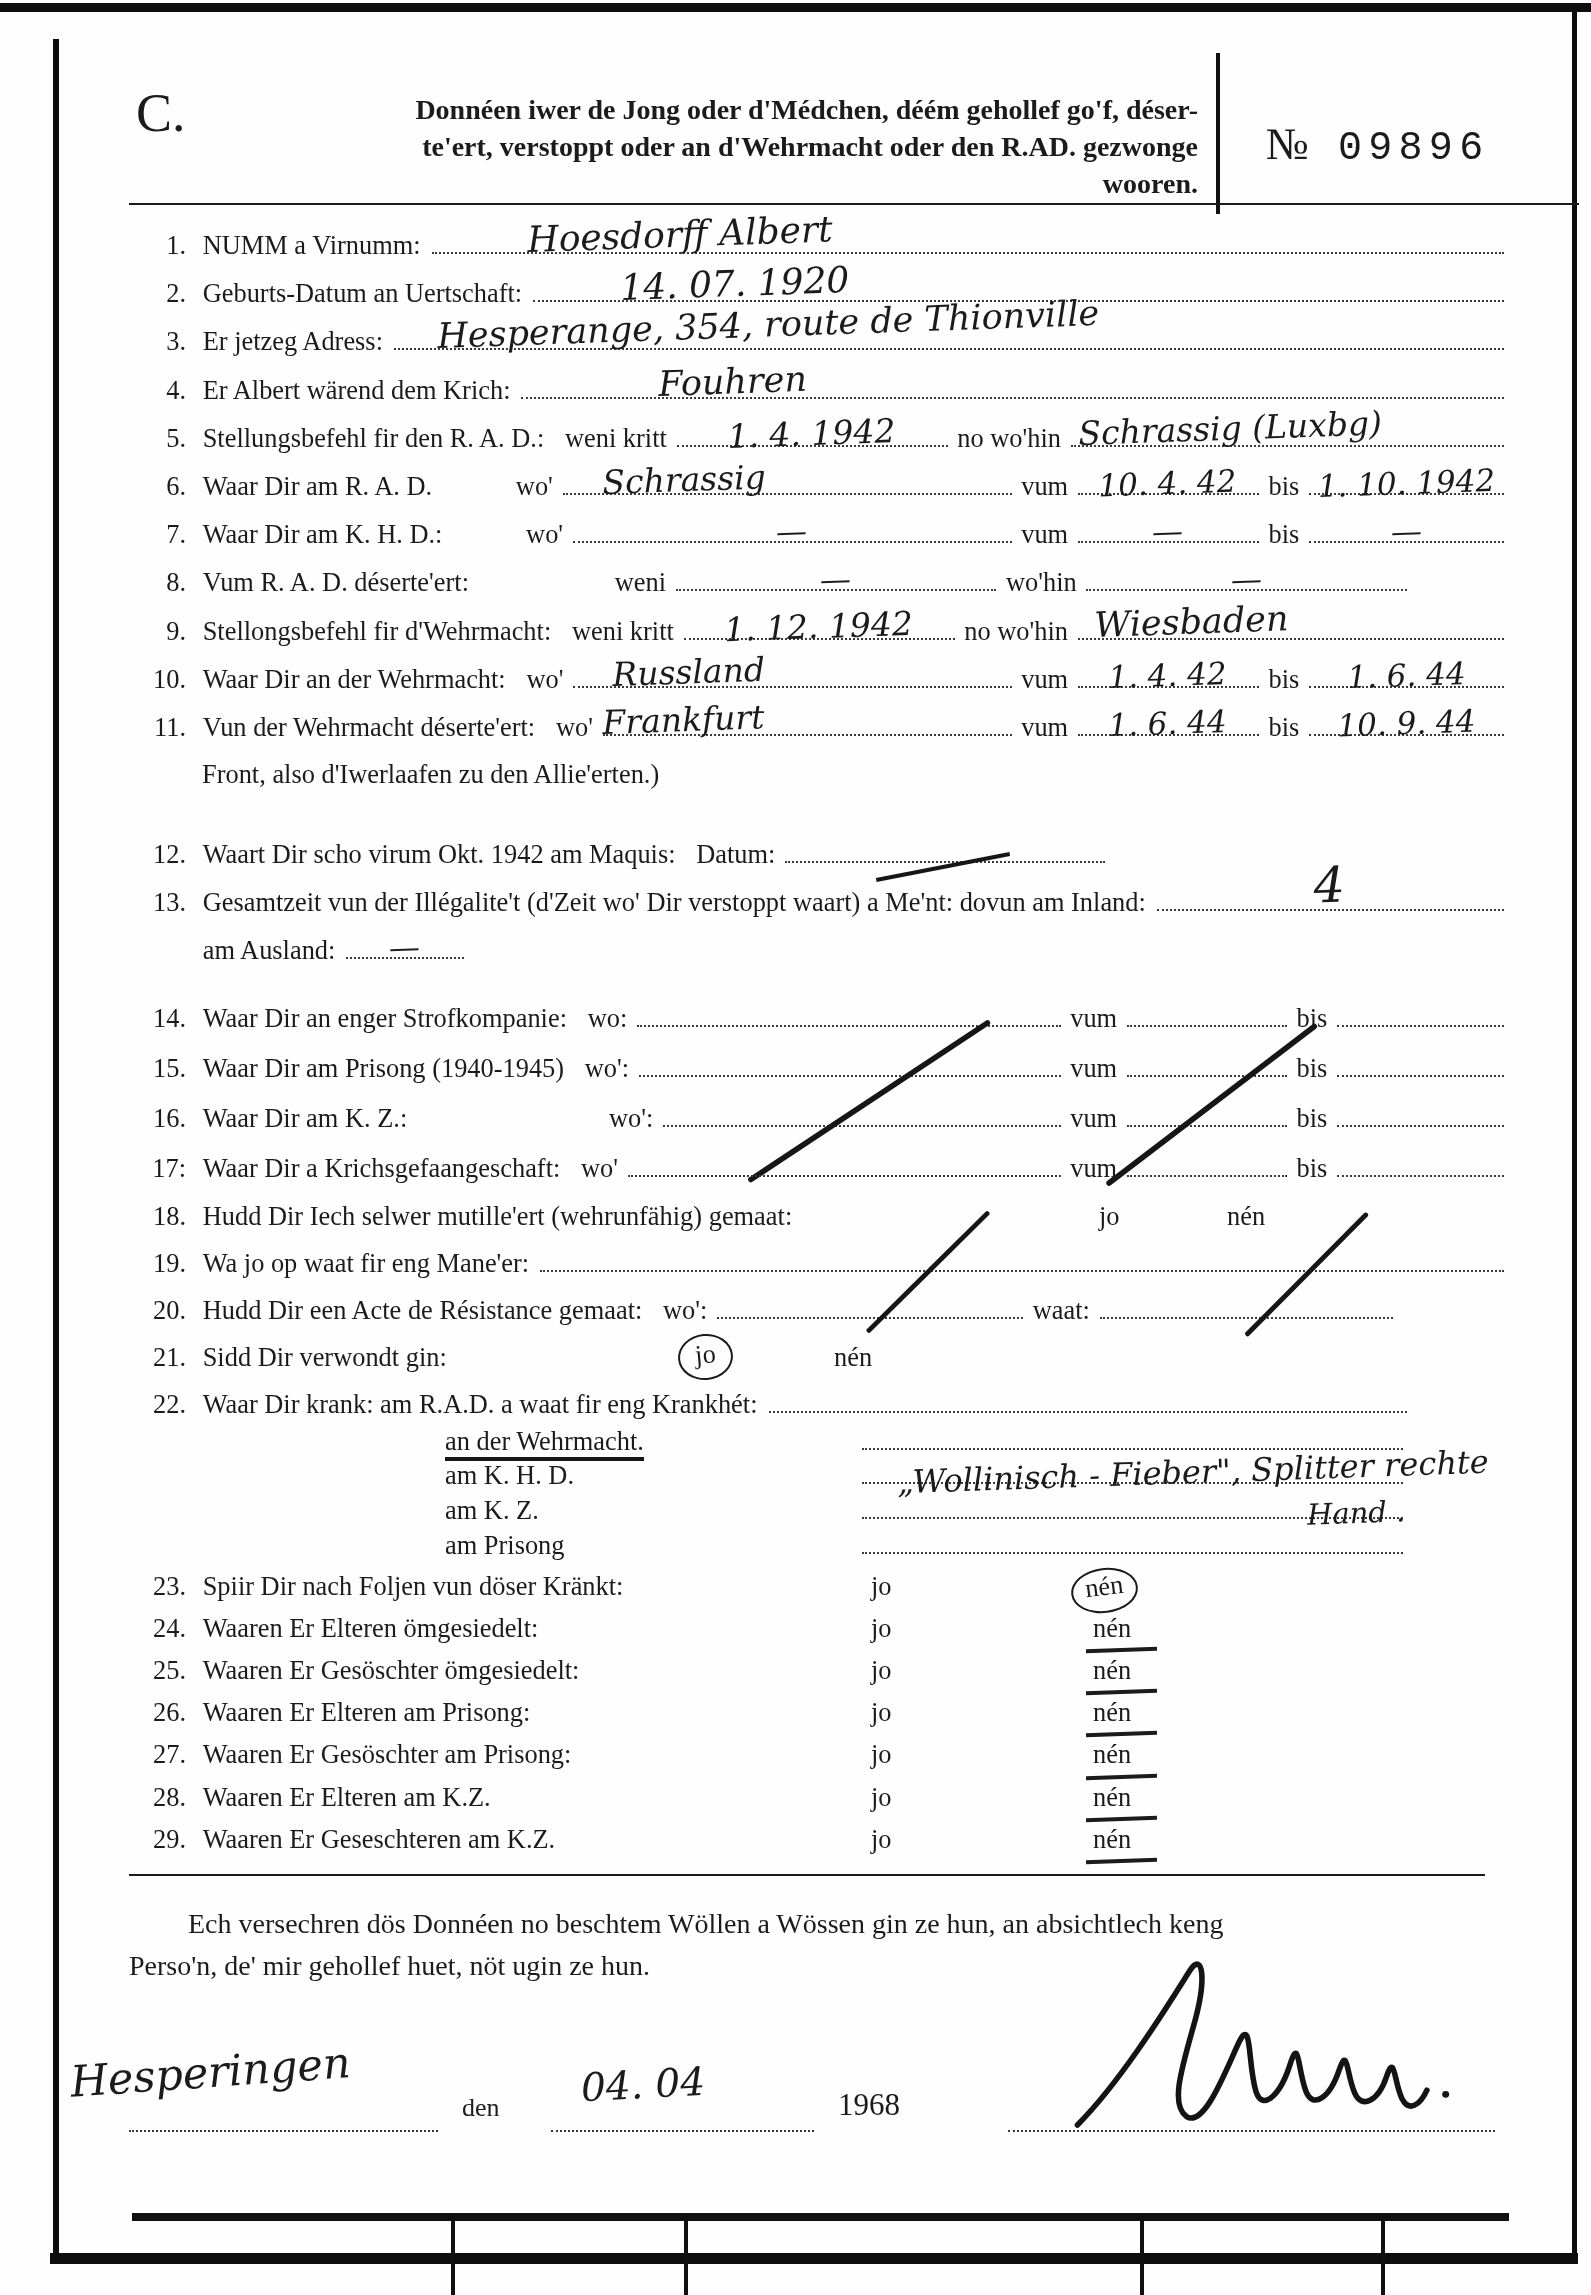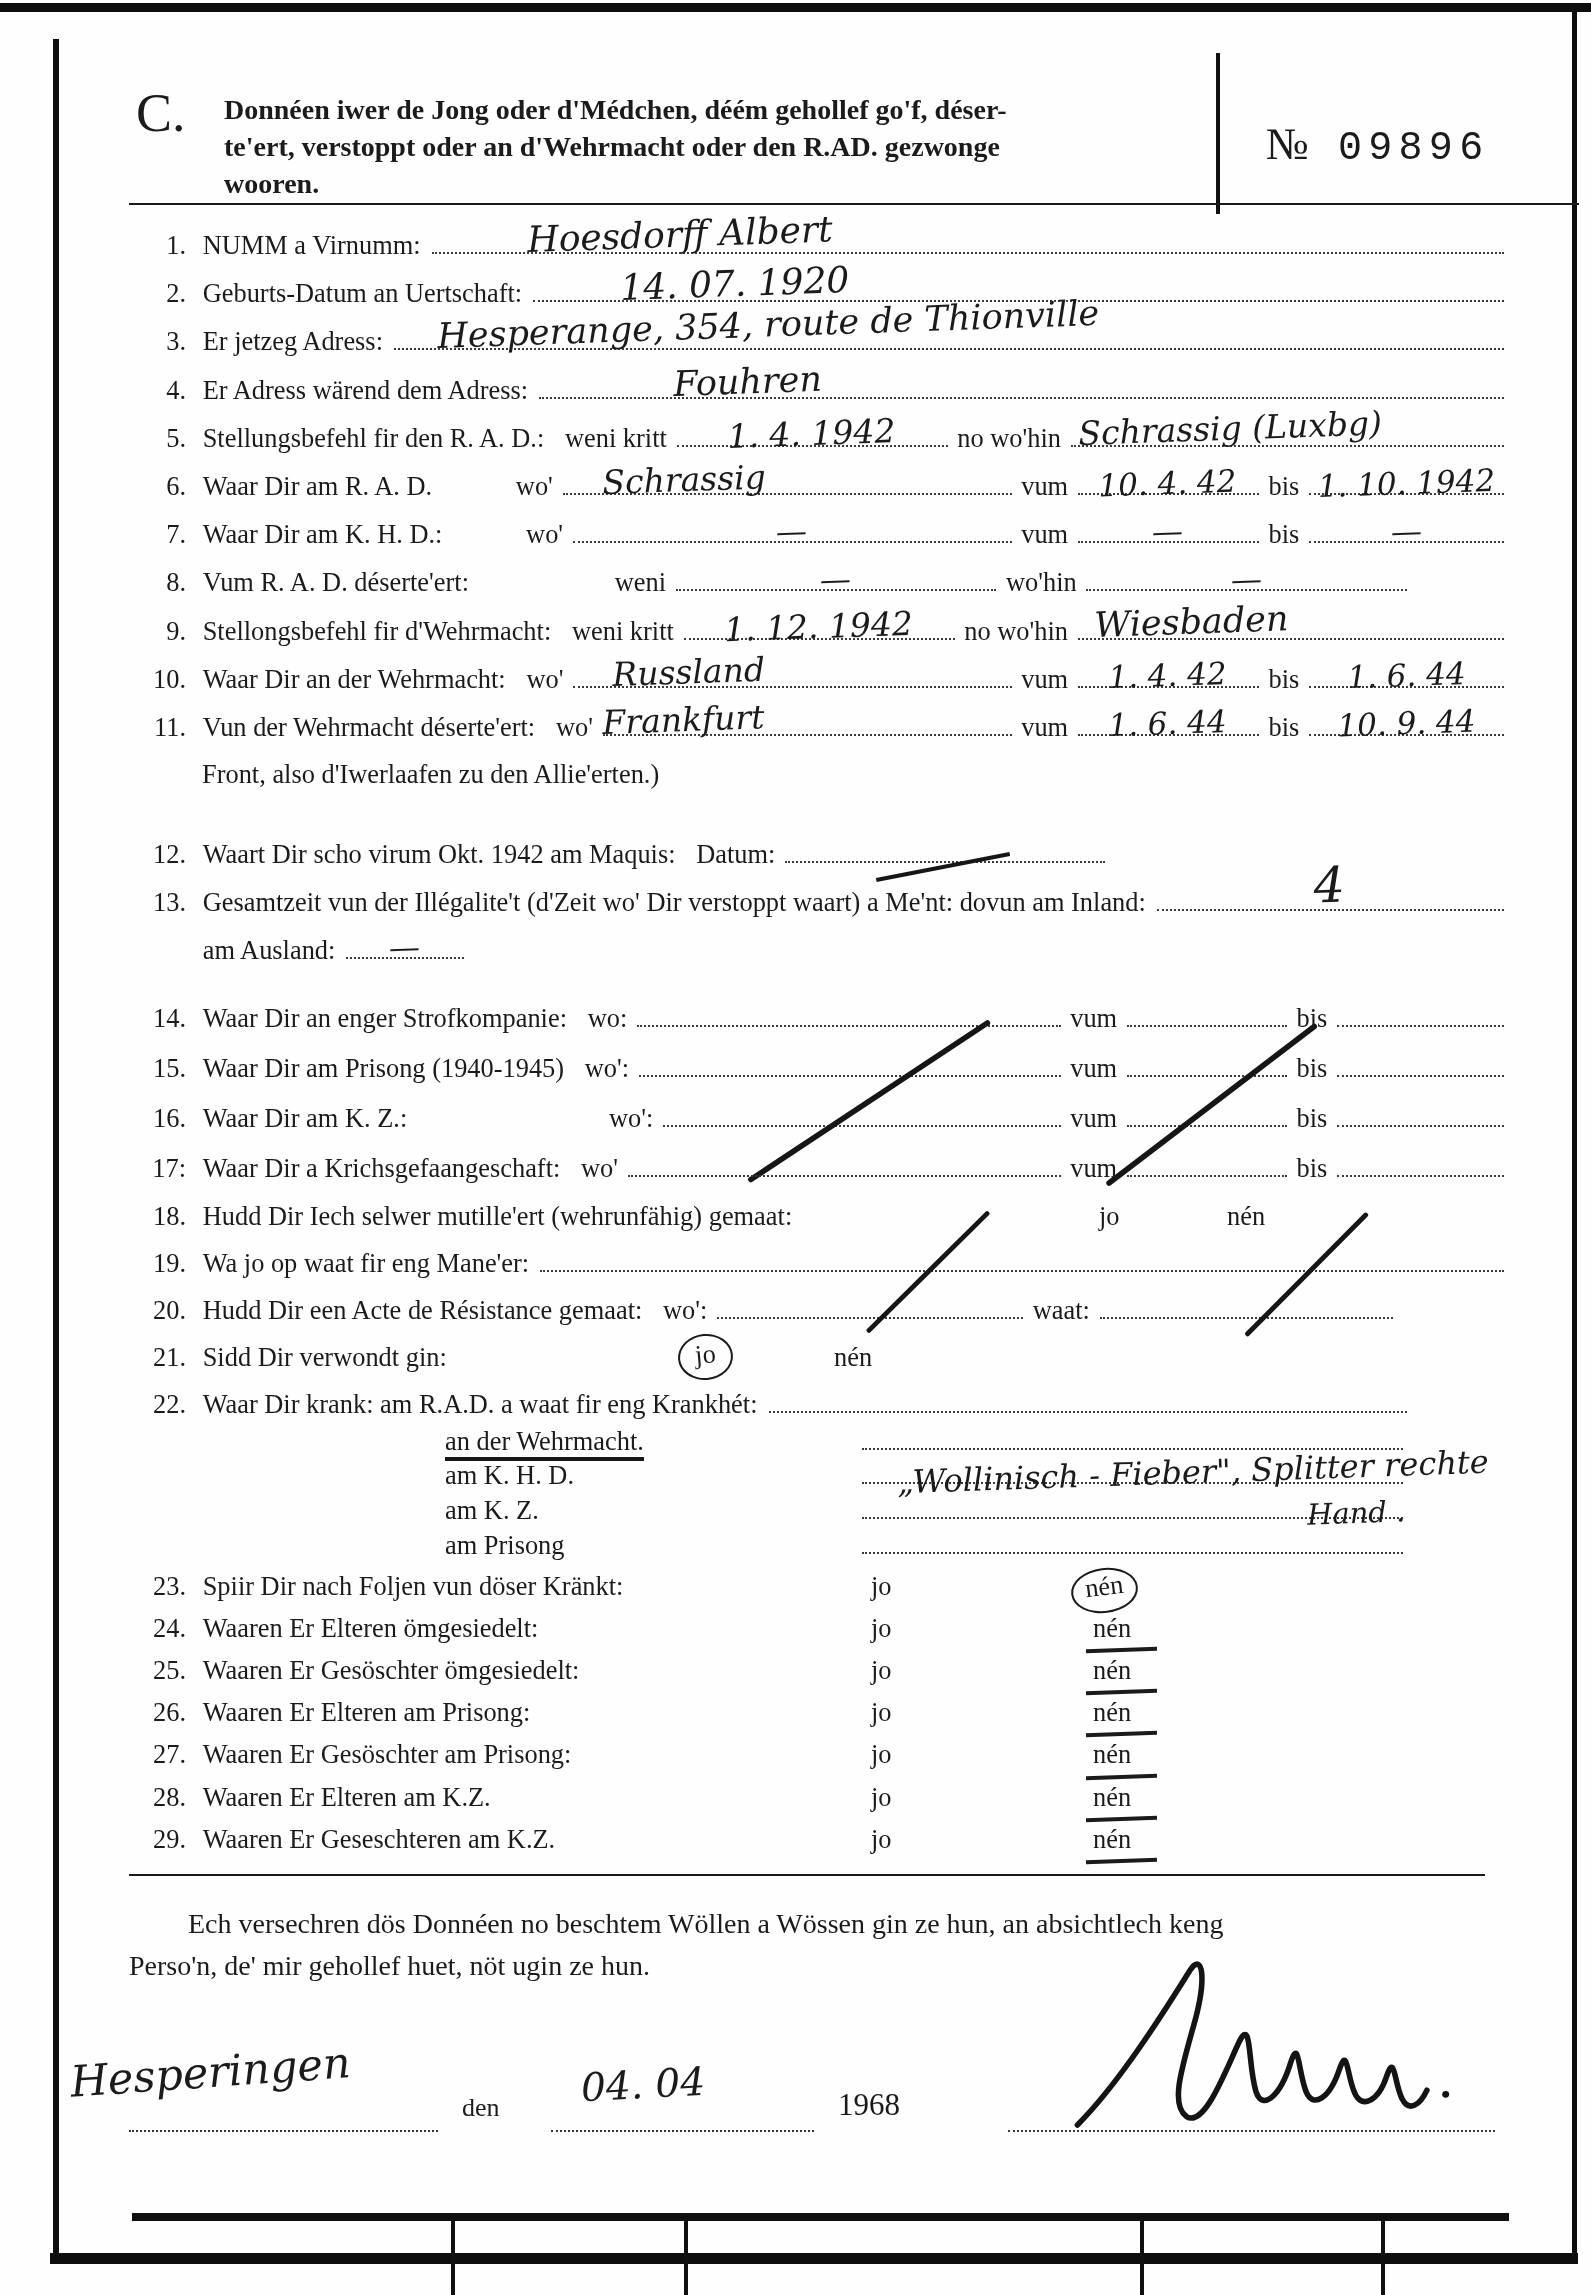--- a/index.html
+++ b/index.html
@@ -11,21 +11,21 @@
   }
   
   .b-top    { position:absolute; top:2.8px;    left:0;      width:1591px; height:9px; background:#0e0e0e; }
   .b-left   { position:absolute; top:39px;   left:53px;   width:5.6px;    height:2220px; background:#0e0e0e; }
   .b-right  { position:absolute; top:11px;   left:1572px; width:4.9px;    height:2246px; background:#0e0e0e; }
   .b-bottom { position:absolute; top:2253px; left:50px;   width:1528px; height:11px; background:#0e0e0e; }
 
   
   .header  { position:absolute; top:82px; left:0; right:0; height:136px; }
   .cletter { position:absolute; left:136px; top:4.2px; font-size:54px; line-height:1; }
-  .htitle  { position:absolute; left:224px; top:9.7px; width:974px; font-size:28px; font-weight:bold; line-height:1.32; }
+  .htitle  { position:absolute; left:224px; top:9.7px; width:974px; font-size:28px; font-weight:bold; line-height:1.32;text-align:right; }
   .hdiv    { position:absolute; left:1216px; top:-29px; width:3.5px; height:161px; background:#111; }
   .hno     { position:absolute; left:1266px; top:36px; font-size:45px; white-space:nowrap; }
   .hno-num { font-family:"Liberation Mono","DejaVu Sans Mono",monospace; font-weight:normal; font-size:40px; letter-spacing:6.3px; margin-left:29px; }
   .hrule   { position:absolute; left:129px; top:121px; width:1450px; height:2.1px; background:#1a1a1a; }
 
   
   .items { position:absolute; top:217px; left:0; right:0; }
   .line { position:relative; display:flex; align-items:flex-end; height:44px; padding:0 87px 4.2px 136px; font-size:26.4px; white-space:nowrap; }
   .h66 { height:46px; } .h62 { height:43px; } .h54 { height:38px; }
   .num { flex:0 0 50px; text-align:right; margin-right:16.7px; }
@@ -141,21 +141,21 @@
     <div class="line">
       <span class="num">3.</span>
       <span class="lbl">Er jetzeg Adress:</span>
       <span class="fill grow">
           <span class="hw s50 l4">Hesperange, 354, route de Thionville</span>
         </span>
     </div>
 
     <div class="line">
       <span class="num">4.</span>
-      <span class="lbl">Er Adress wärend dem Adress:</span>
+      <span class="lbl">Er Albert wärend dem Krich:</span>
       <span class="fill grow">
           <span class="hw s50 l14">Fouhren</span>
         </span>
     </div>
 
     <div class="line">
       <span class="num">5.</span>
       <span class="lbl">Stellungsbefehl fir den R. A. D.:</span>
       <span class="fl">weni kritt</span>
       <span class="fill w390">

